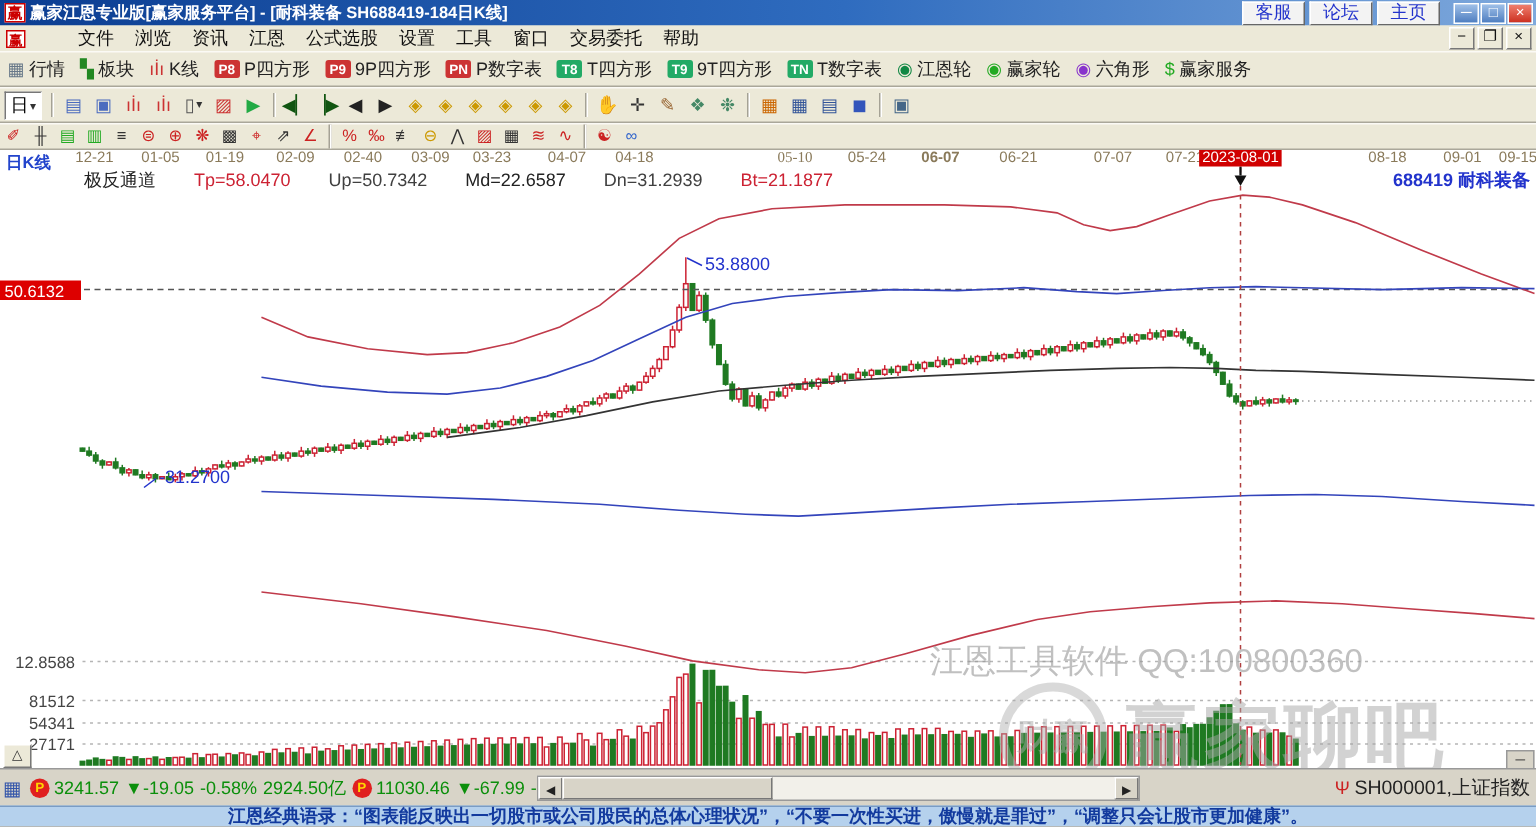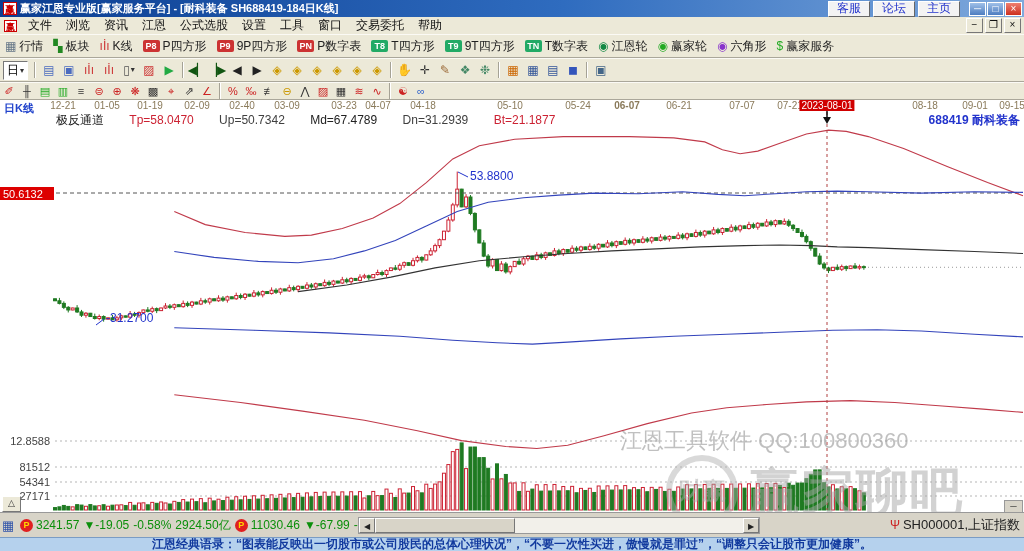--- a/index.html
+++ b/index.html
@@ -107,21 +107,21 @@
       <div class="winbtns" id="window-controls">
           <span class="winbtn">─</span>
           <span class="winbtn">□</span>
           <span class="winbtn close">×</span>
         </div>
     </div>
   </div>
 
   <div class="menubar">
     <span class="mlogo">赢</span>
-    <div id="menu-items" style="display:flex;">
+    <div id="menu-items" style="display:flex;margin-left:24px;">
         <span class="menu-item">文件</span>
         <span class="menu-item">浏览</span>
         <span class="menu-item">资讯</span>
         <span class="menu-item">江恩</span>
         <span class="menu-item">公式选股</span>
         <span class="menu-item">设置</span>
         <span class="menu-item">工具</span>
         <span class="menu-item">窗口</span>
         <span class="menu-item">交易委托</span>
         <span class="menu-item">帮助</span>
@@ -832,40 +832,40 @@
         <rect x="0" y="187" width="54" height="13" fill="#dd0000"></rect>
         <text x="3" y="198" font-size="11" fill="#ffffff">50.6132</text>
       </svg>
     <div class="ticks" id="date-ticks">
         <span class="tick" style="left: 63px;">12-21</span>
         <span class="tick" style="left: 107px;">01-05</span>
         <span class="tick" style="left: 150px;">01-19</span>
         <span class="tick" style="left: 197px;">02-09</span>
         <span class="tick" style="left: 242px;">02-40</span>
         <span class="tick" style="left: 287px;">03-09</span>
-        <span class="tick" style="left: 344px;">03-23</span>
+        <span class="tick" style="left: 328px;">03-23</span>
         <span class="tick" style="left: 378px;">04-07</span>
         <span class="tick" style="left: 423px;">04-18</span>
-        <span class="tick" style="left: 510px;">05-10</span>
+        <span class="tick" style="left: 530px; font-family: Liberation Serif, serif;">05-10</span>
         <span class="tick" style="left: 578px;">05-24</span>
         <span class="tick" style="left: 627px; font-weight: bold;">06-07</span>
         <span class="tick" style="left: 679px;">06-21</span>
         <span class="tick" style="left: 742px;">07-07</span>
         <span class="tick" style="left: 790px;">07-21</span>
         <span class="tick hl" style="left: 827px;">2023-08-01</span>
         <span class="tick" style="left: 925px;">08-18</span>
         <span class="tick" style="left: 975px;">09-01</span>
         <span class="tick" style="left: 1012px;">09-15</span>
       </div>
     <span class="klabel">日K线</span>
     <div class="ind-row">
       <span class="c-blk">极反通道</span>
       <span class="c-red">Tp=58.0470</span>
       <span class="c-blue">Up=50.7342</span>
-      <span class="c-blk">Md=67.4789</span>
+      <span class="c-blk">Md=22.6587</span>
       <span class="c-blue">Dn=31.2939</span>
       <span class="c-red">Bt=21.1877</span>
     </div>
     <span class="sym">
       <span>688419</span>
       <span>耐科装备</span>
     </span>
     <div class="wm1">江恩工具软件  QQ:100800360</div>
     <div class="wm-logo">财赢</div>
     <div class="wm2">赢家聊吧</div>

